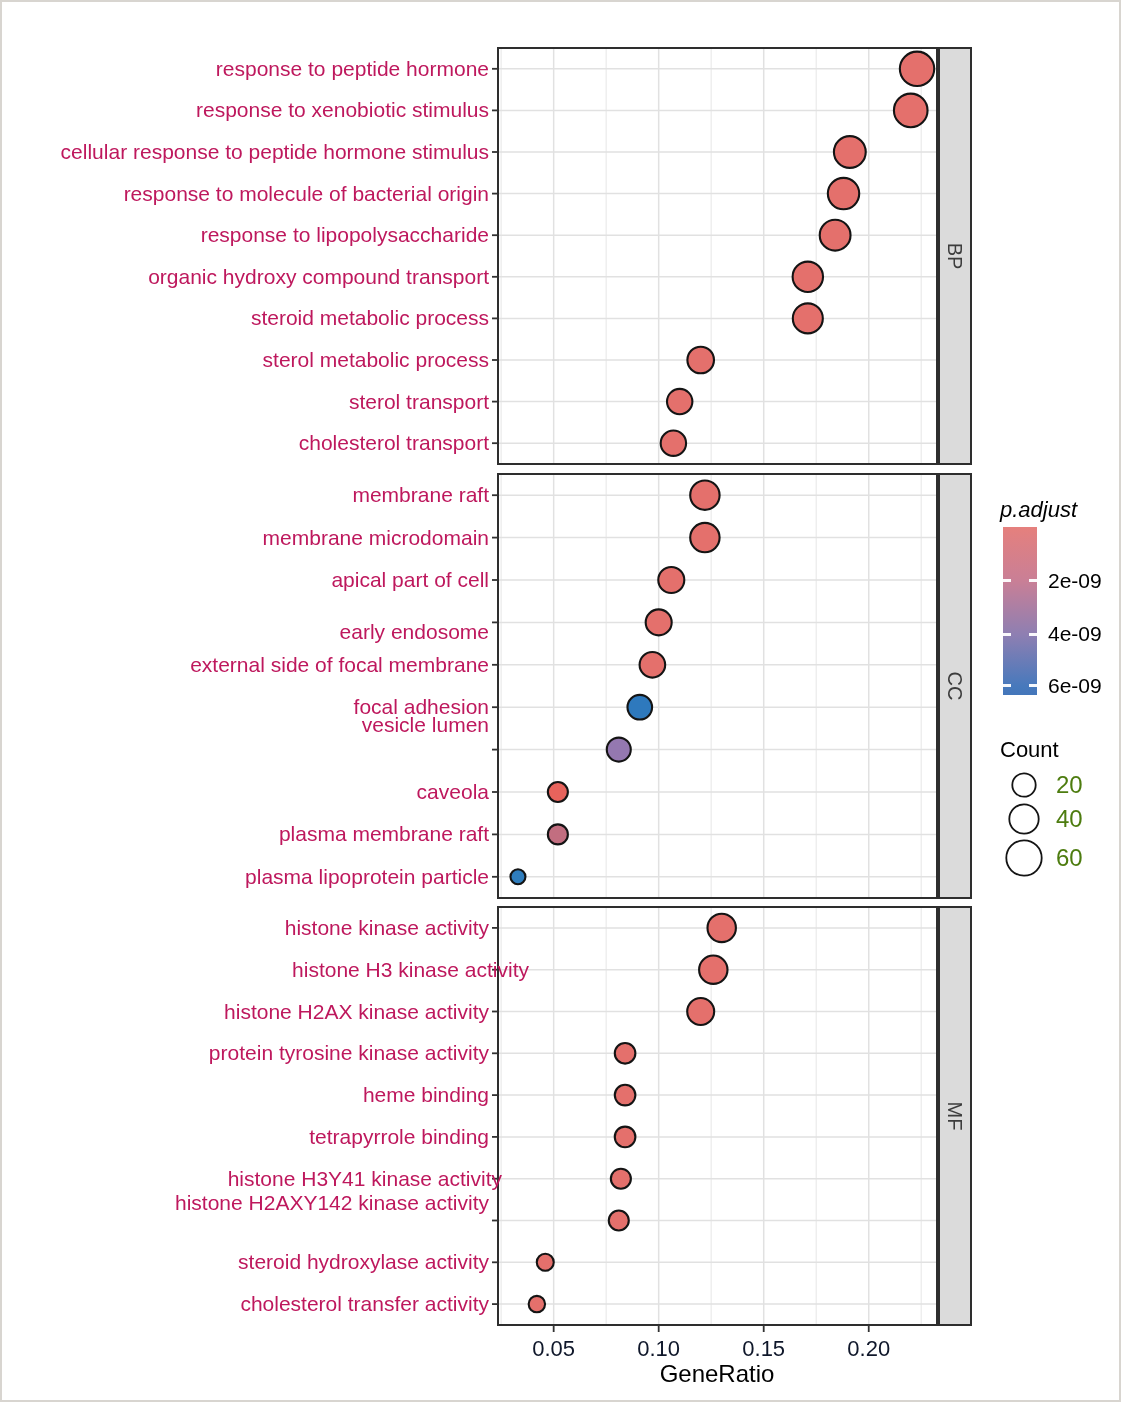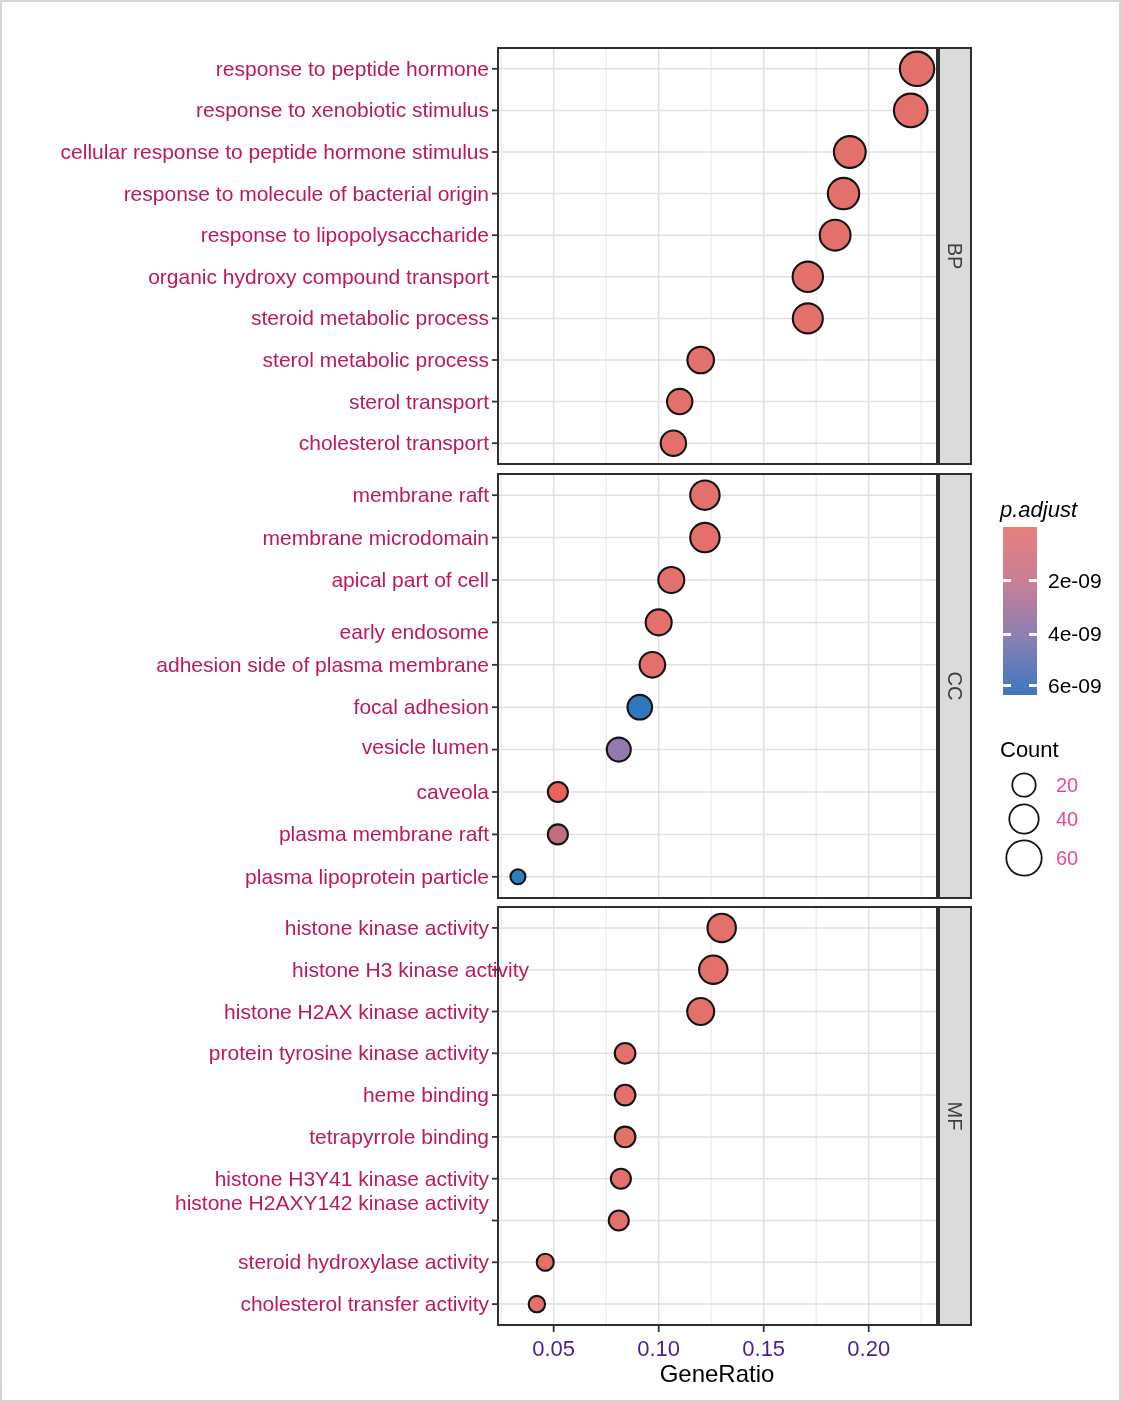--- a/index.html
+++ b/index.html
@@ -1,27 +1,27 @@
 <!DOCTYPE html>
 <html><head>
 <meta charset="utf-8">
 <style>
   html,body{margin:0;padding:0;background:#ffffff;font-family:"Liberation Sans",sans-serif;}
   .figure{position:relative;width:1121px;height:1402px;background:#ffffff;
           border:2px solid #d8d5d0;box-sizing:border-box;overflow:hidden;}
   .plot-svg{position:absolute;left:0;top:0;}
   .cat-label{position:absolute;left:0;width:487px;text-align:right;font-size:21px;
              color:#be185d;height:26px;line-height:26px;white-space:nowrap;}
-  .xtick-label{position:absolute;transform:translateX(-50%);font-size:22px;color:#4c1d95;}
+  .xtick-label{position:absolute;transform:translateX(-50%);font-size:22px;color:#0f172a;}
   .xlabel{position:absolute;transform:translateX(-50%);font-size:24px;color:#000;}
   .legend-title{position:absolute;font-size:22px;color:#000;}
   .colorbar{position:absolute;width:34px;}
   .cbar-dash{position:absolute;width:8px;height:3px;background:#ffffff;opacity:.95;}
   .cbar-tick-label{position:absolute;font-size:21px;color:#000;height:24px;line-height:24px;}
-  .count-label{position:absolute;font-size:20px;color:#ec4899;height:24px;line-height:24px;}
+  .count-label{position:absolute;font-size:24px;color:#4d7c0f;height:24px;line-height:24px;}
 </style>
 </head>
 <body>
 
 <div class="figure">
   <svg id="plot" class="plot-svg" width="1121" height="1402" viewBox="0 0 1121 1402">
       <line x1="499.1507177033493" x2="499.1507177033493" y1="46" y2="462" stroke="#ececec" stroke-width="1.3"></line>
       <line x1="604.1746411483253" x2="604.1746411483253" y1="46" y2="462" stroke="#ececec" stroke-width="1.3"></line>
       <line x1="709.1985645933014" x2="709.1985645933014" y1="46" y2="462" stroke="#ececec" stroke-width="1.3"></line>
       <line x1="814.2224880382776" x2="814.2224880382776" y1="46" y2="462" stroke="#ececec" stroke-width="1.3"></line>
@@ -164,33 +164,33 @@
       <div class="cat-label" style="top: 220.2px;">response to lipopolysaccharide</div>
       <div class="cat-label" style="top: 261.8px;">organic hydroxy compound transport</div>
       <div class="cat-label" style="top: 303.4px;">steroid metabolic process</div>
       <div class="cat-label" style="top: 345px;">sterol metabolic process</div>
       <div class="cat-label" style="top: 386.6px;">sterol transport</div>
       <div class="cat-label" style="top: 428.2px;">cholesterol transport</div>
       <div class="cat-label" style="top: 480.2px;">membrane raft</div>
       <div class="cat-label" style="top: 522.6px;">membrane microdomain</div>
       <div class="cat-label" style="top: 565px;">apical part of cell</div>
       <div class="cat-label" style="top: 617px;">early endosome</div>
-      <div class="cat-label" style="top: 649.8px;">adhesion side of plasma membrane</div>
+      <div class="cat-label" style="top: 649.8px;">external side of focal membrane</div>
       <div class="cat-label" style="top: 692.2px;">focal adhesion</div>
-      <div class="cat-label" style="top: 732px; text-align: right;">vesicle lumen</div>
+      <div class="cat-label" style="top: 710px; text-align: right;">vesicle lumen</div>
       <div class="cat-label" style="top: 777px;">caveola</div>
       <div class="cat-label" style="top: 819.4px;">plasma membrane raft</div>
       <div class="cat-label" style="top: 861.8px;">plasma lipoprotein particle</div>
       <div class="cat-label" style="top: 912.9px;">histone kinase activity</div>
       <div class="cat-label" style="top: 954.7px; margin-left: 40px;">histone H3 kinase activity</div>
       <div class="cat-label" style="top: 996.5px;">histone H2AX kinase activity</div>
       <div class="cat-label" style="top: 1038.3px;">protein tyrosine kinase activity</div>
       <div class="cat-label" style="top: 1080.1px;">heme binding</div>
       <div class="cat-label" style="top: 1121.9px;">tetrapyrrole binding</div>
-      <div class="cat-label" style="top: 1163.7px;">histone H3Y41 kinase activity</div>
+      <div class="cat-label" style="top: 1163.7px; margin-left: 13px;">histone H3Y41 kinase activity</div>
       <div class="cat-label" style="top: 1188px;">histone H2AXY142 kinase activity</div>
       <div class="cat-label" style="top: 1247.3px;">steroid hydroxylase activity</div>
       <div class="cat-label" style="top: 1289.1px;">cholesterol transfer activity</div>
     </div>
   <div id="xticks">
       <div class="xtick-label" style="left: 551.663px; top: 1334px;">0.05</div>
       <div class="xtick-label" style="left: 656.687px; top: 1334px;">0.10</div>
       <div class="xtick-label" style="left: 761.711px; top: 1334px;">0.15</div>
       <div class="xtick-label" style="left: 866.734px; top: 1334px;">0.20</div>
     </div>

